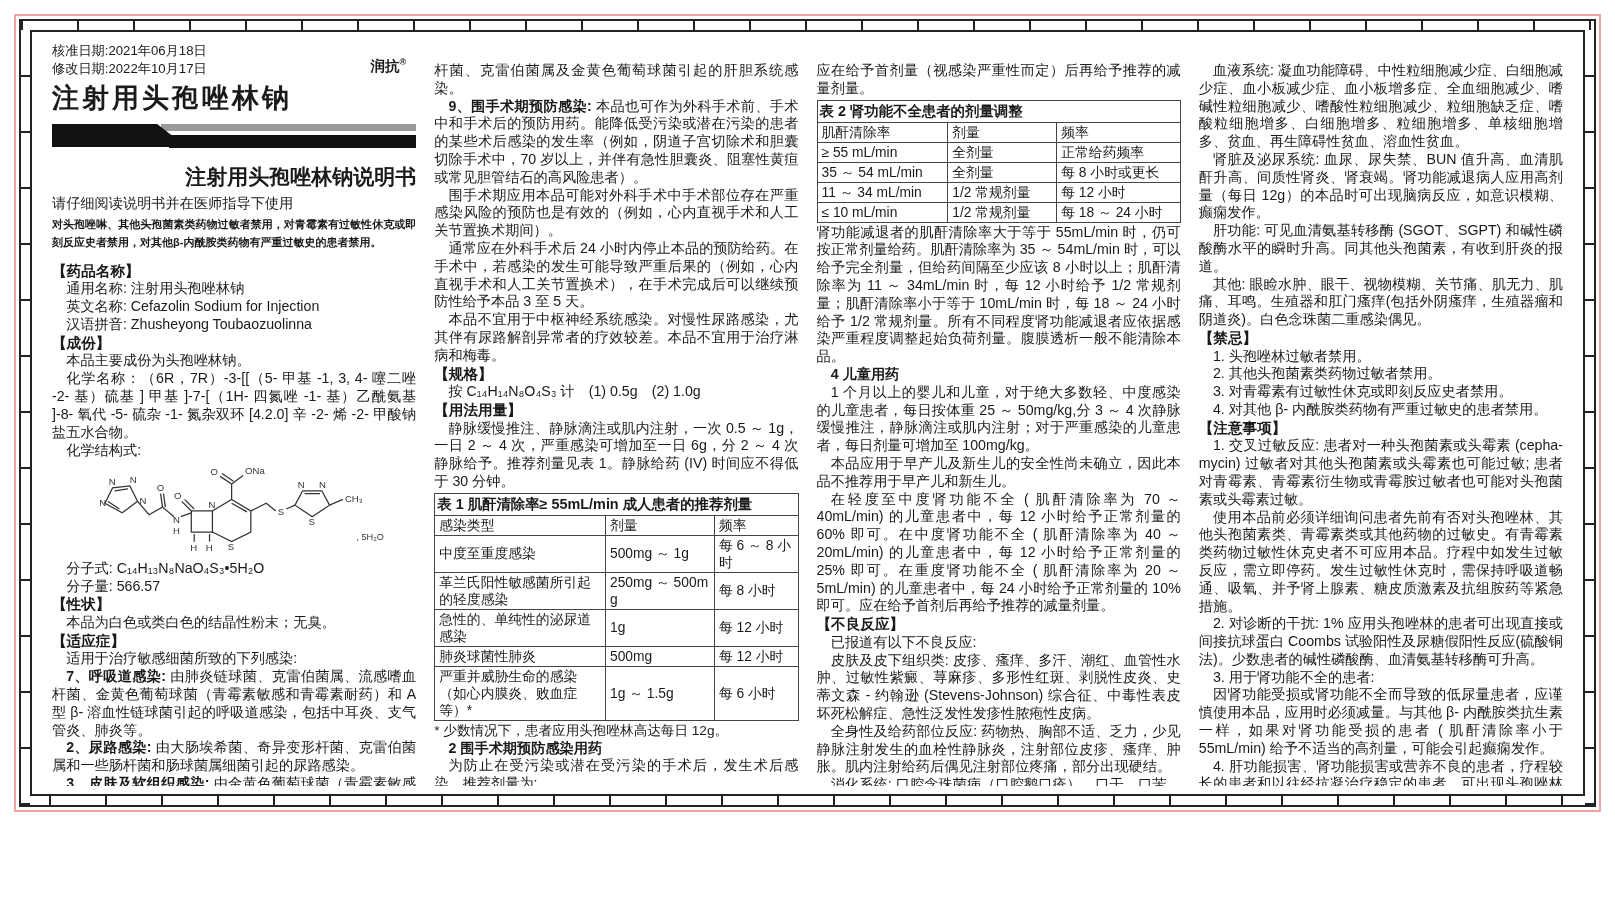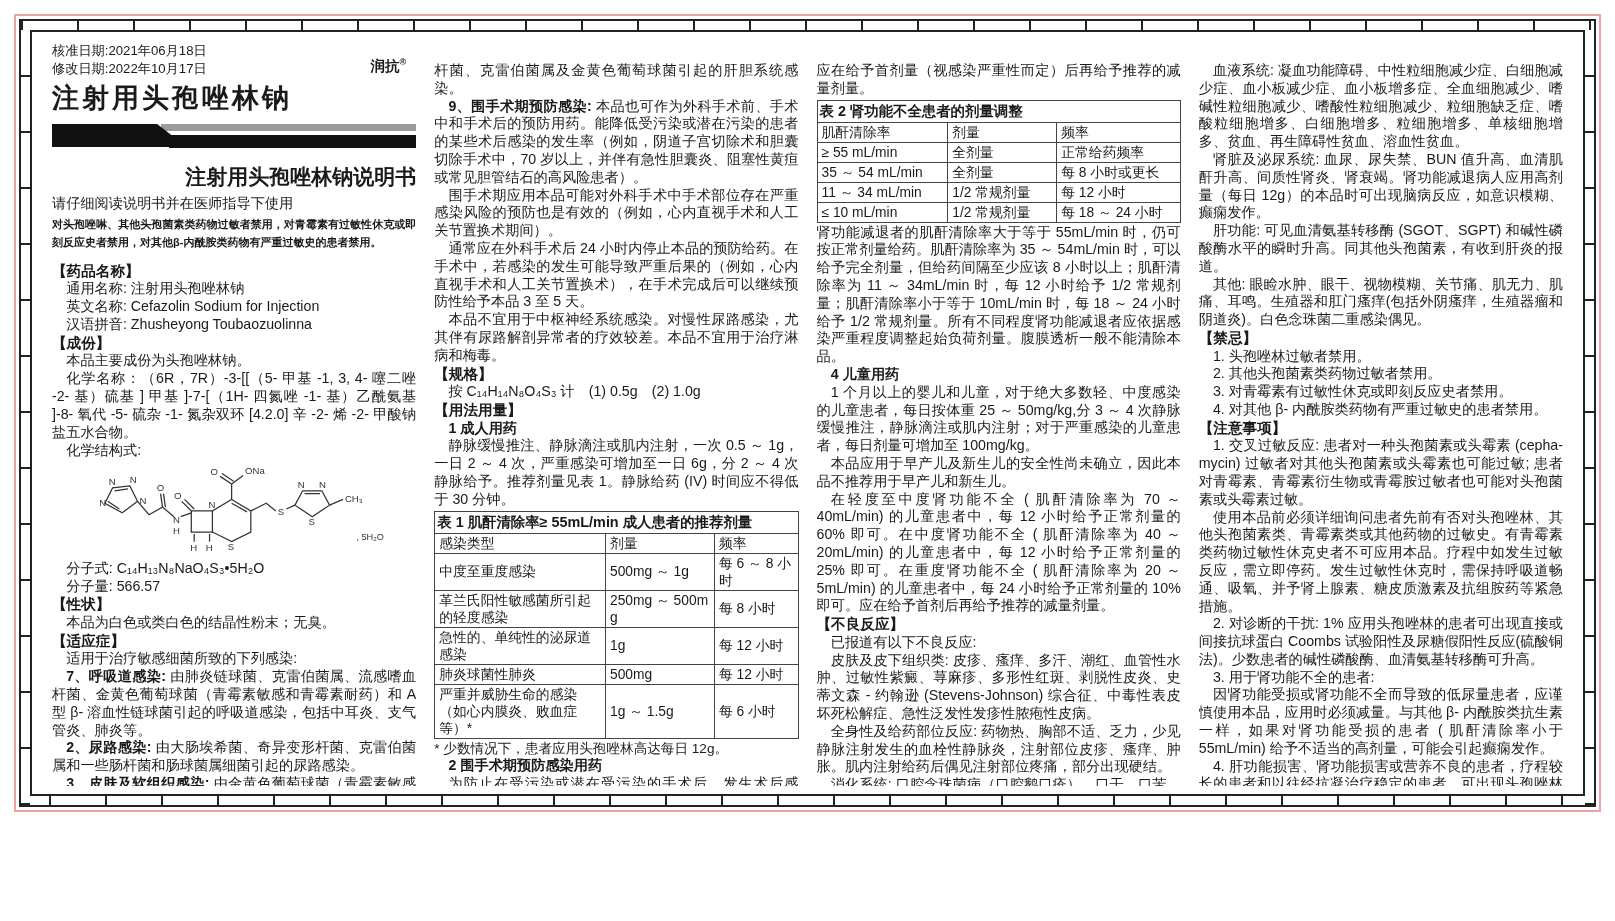--- a/index.html
+++ b/index.html
@@ -159,21 +159,20 @@
         <div class="col col2">
           <div>
                 <p class="p p0">杆菌、克雷伯菌属及金黄色葡萄球菌引起的肝胆系统感染。</p>
                 <p class="p"><b>9、围手术期预防感染:</b> 本品也可作为外科手术前、手术中和手术后的预防用药。能降低受污染或潜在污染的患者的某些术后感染的发生率（例如，阴道子宫切除术和胆囊切除手术中，70 岁以上，并伴有急性胆囊炎、阻塞性黄疸或常见胆管结石的高风险患者）。</p>
                 <p class="p">围手术期应用本品可能对外科手术中手术部位存在严重感染风险的预防也是有效的（例如，心内直视手术和人工关节置换术期间）。</p>
                 <p class="p">通常应在外科手术后 24 小时内停止本品的预防给药。在手术中，若感染的发生可能导致严重后果的（例如，心内直视手术和人工关节置换术），在手术完成后可以继续预防性给予本品 3 至 5 天。</p>
                 <p class="p">本品不宜用于中枢神经系统感染。对慢性尿路感染，尤其伴有尿路解剖异常者的疗效较差。本品不宜用于治疗淋病和梅毒。</p>
                 <div class="bh">【规格】</div>
                 <p class="p">按 C₁₄H₁₄N₈O₄S₃ 计　(1) 0.5g　(2) 1.0g</p>
                 <div class="bh">【用法用量】</div>
-                <p class="p sub">1 成人用药</p>
                 <p class="p">静脉缓慢推注、静脉滴注或肌内注射，一次 0.5 ～ 1g，一日 2 ～ 4 次，严重感染可增加至一日 6g，分 2 ～ 4 次静脉给予。推荐剂量见表 1。静脉给药 (IV) 时间应不得低于 30 分钟。</p>
                 <table class="dose-table">
                   <colgroup>
                     <col style="width: 47%;">
                     <col style="width: 30%;">
                     <col style="width: 23%;">
                   </colgroup>
                   <tbody>
                     <tr>
                       <td colspan="3" class="tbl-title">表 1 肌酐清除率≥ 55mL/min 成人患者的推荐剂量</td>

